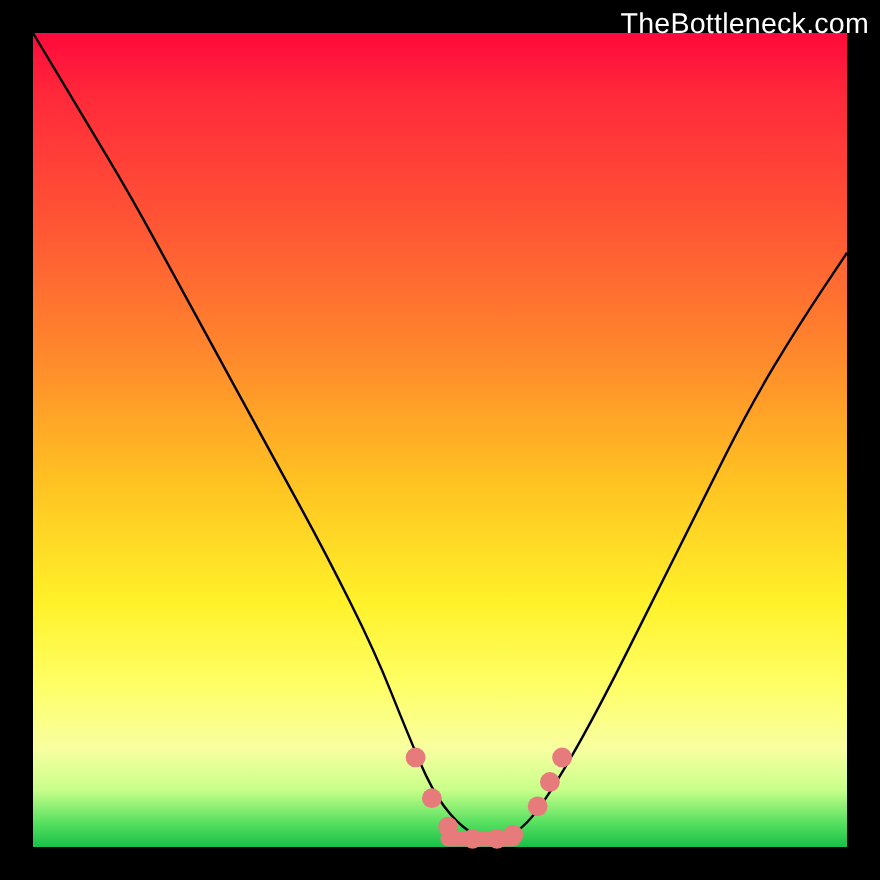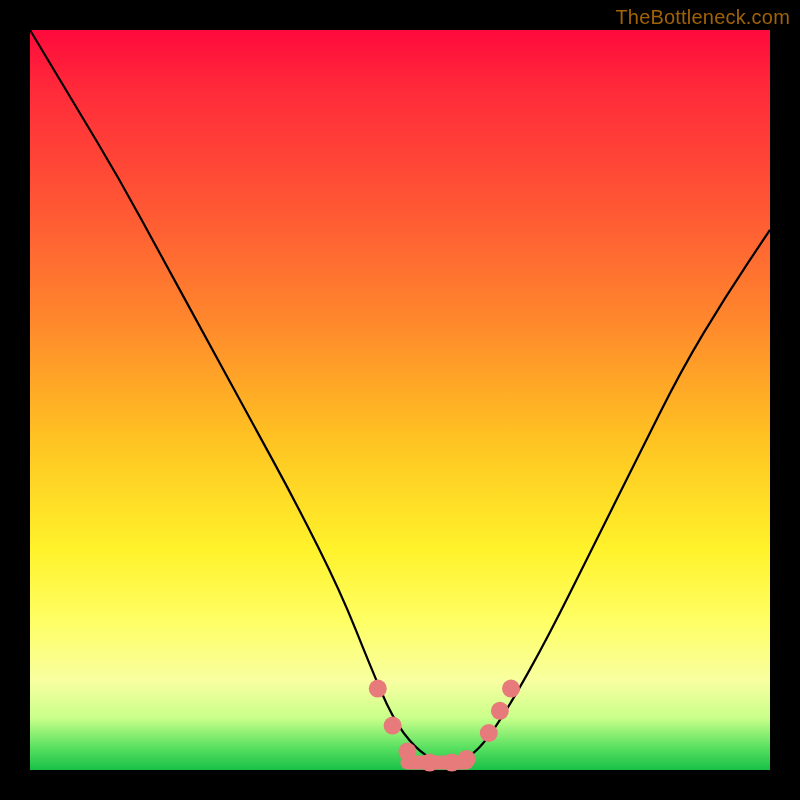--- a/index.html
+++ b/index.html
@@ -38,22 +38,22 @@
       #f8ffa0 88%,
       #c8ff8a 93%,
       #58e060 97%,
       #18c048 100%
     );
   }
   .watermark {
     position: absolute;
     top: 6px;
     right: 10px;
-    color: #a16207;
-    font-size: 20px;
+    color: #ffffff;
+    font-size: 26px;
     font-weight: 500;
     letter-spacing: 0.2px;
     user-select: none;
   }
   svg.curve-layer {
     position: absolute;
     top: 30px;
     left: 30px;
     width: 740px;
     height: 740px;

